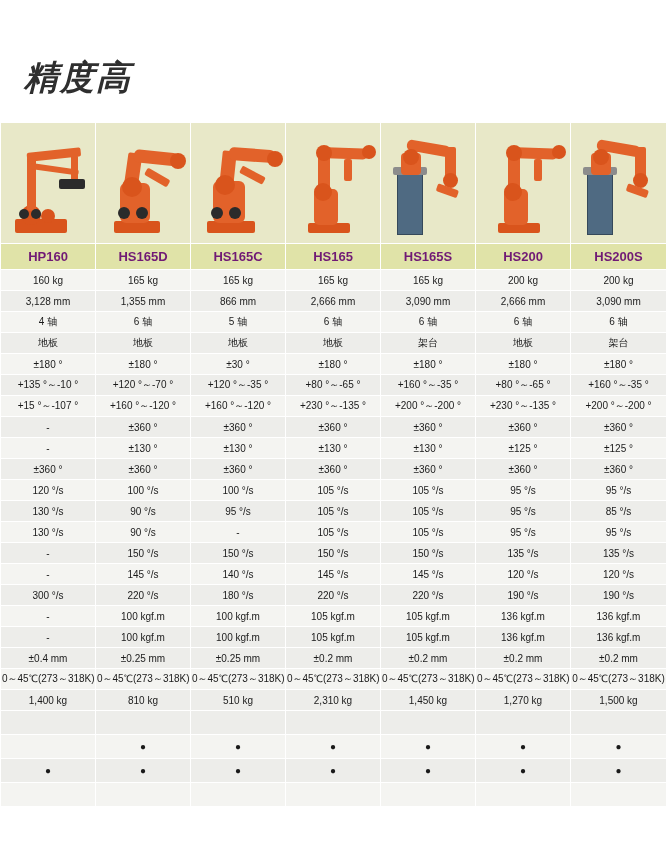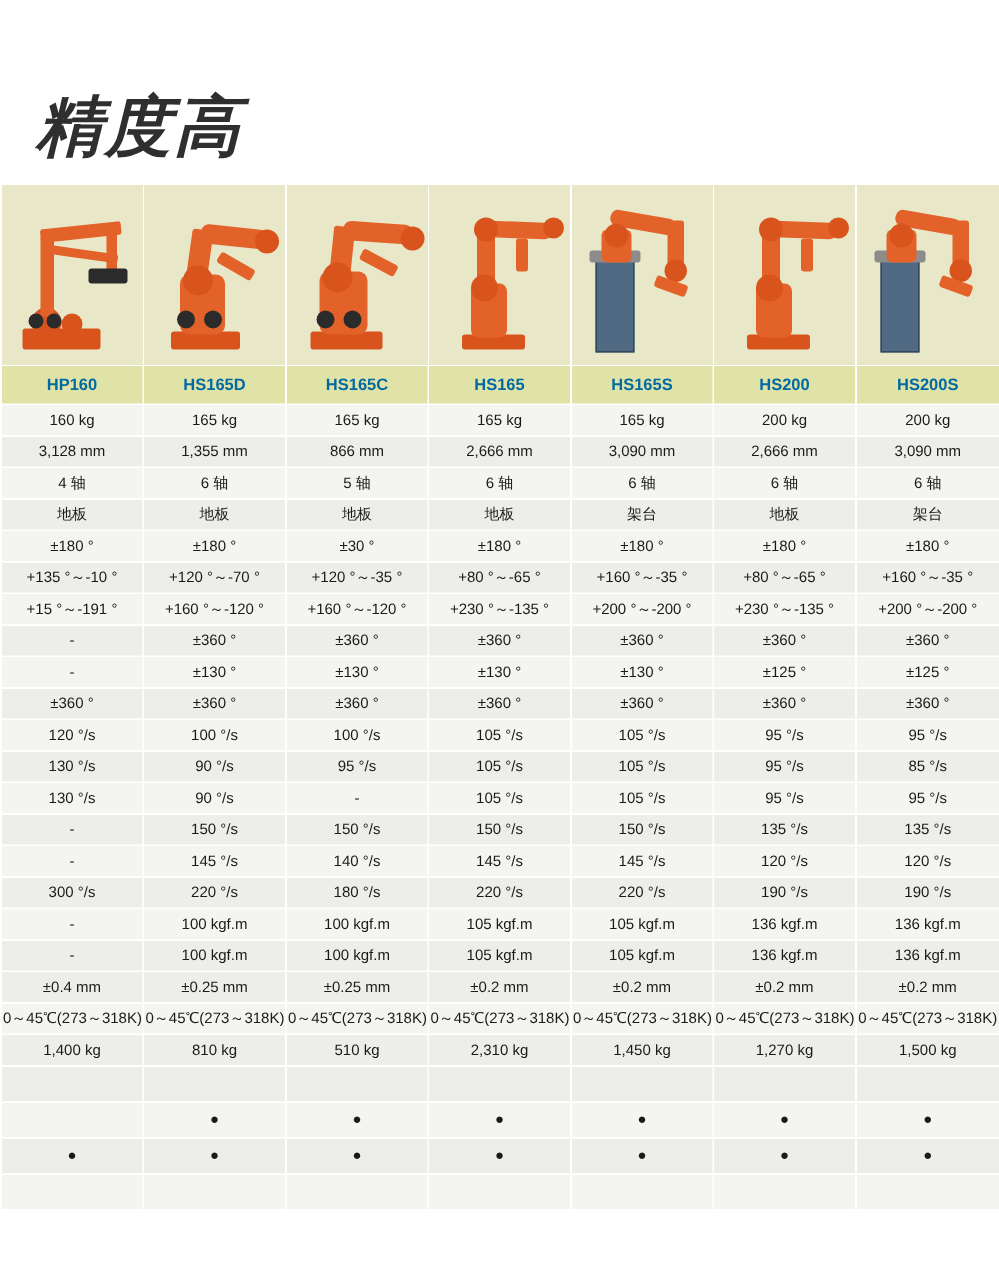--- a/index.html
+++ b/index.html
@@ -12,21 +12,21 @@
   #page {
     position: relative;
     width: 666px; height: 845px;
     background: #ffffff;
     overflow: hidden;
   }
   .title {
     position: absolute;
     left: 24px; top: 55px;
     font-family: "Liberation Serif", serif;
-    font-size: 44px;
+    font-size: 34px;
     font-weight: bold;
     font-style: italic;
     color: #2f2f2f;
     letter-spacing: 2px;
   }
   .tablewrap {
     position: absolute;
     left: 0; top: 122px;
     width: 666px;
   }
@@ -57,23 +57,23 @@
   }
   .robot {
     position: relative;
     width: 100%;
     height: 120px;
   }
   
   tr.modelrow td {
     background: #e0e3a8;
     font-weight: bold;
-    font-size: 11px;
+    font-size: 13px;
     height: 26px;
-    color: #0369a1;
+    color: #701a75;
     margin-top: 48px;
   }
   tr.datarow td { background: #f4f4f1; }
   tr.datarow.alt td { background: #ededea; }
   tr.dotrow td { height: 24px; background: #f4f4f1; }
   tr.dotrow.alt td { background: #ededea; }
   td.small { font-size: 9px; margin-left: 32px; }
   td.tiny { font-size: 8px; }
 
   
@@ -260,21 +260,21 @@
       <tr class="datarow alt">
             <td class="small">+135 °～-10 °</td>
             <td class="small">+120 °～-70 °</td>
             <td class="small">+120 °～-35 °</td>
             <td class="small">+80 °～-65 °</td>
             <td class="small">+160 °～-35 °</td>
             <td class="small">+80 °～-65 °</td>
             <td class="small">+160 °～-35 °</td>
           </tr>
       <tr class="datarow">
-            <td class="small">+15 °～-191 °</td>
+            <td class="small">+15 °～-107 °</td>
             <td class="small">+160 °～-120 °</td>
             <td class="small">+160 °～-120 °</td>
             <td class="small">+230 °～-135 °</td>
             <td class="small">+200 °～-200 °</td>
             <td class="small">+230 °～-135 °</td>
             <td class="small">+200 °～-200 °</td>
           </tr>
       <tr class="datarow alt">
             <td>-</td>
             <td>±360 °</td>

